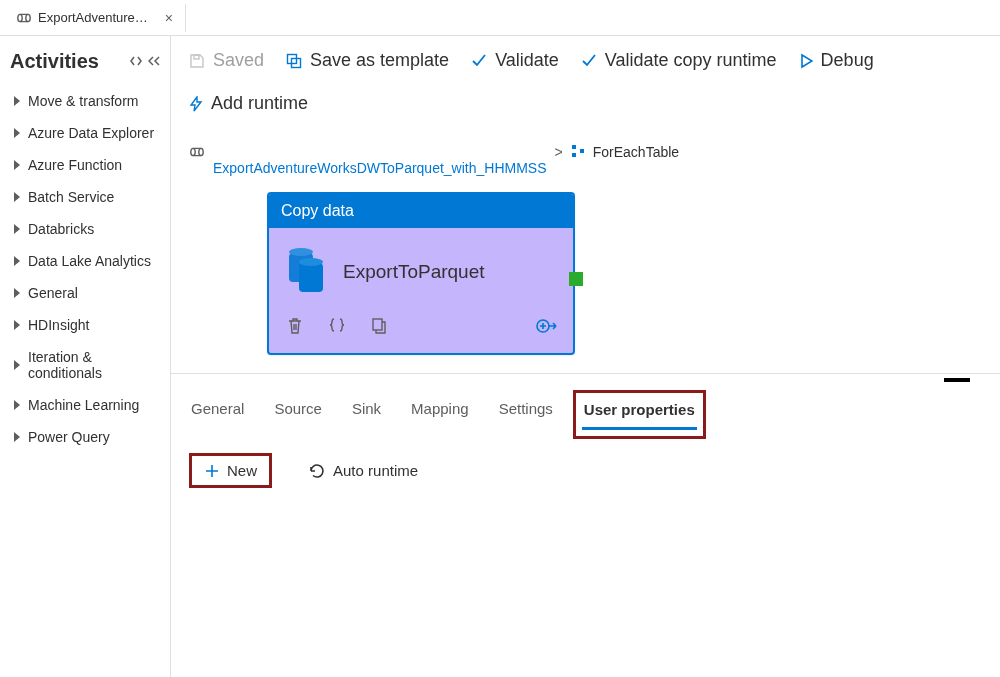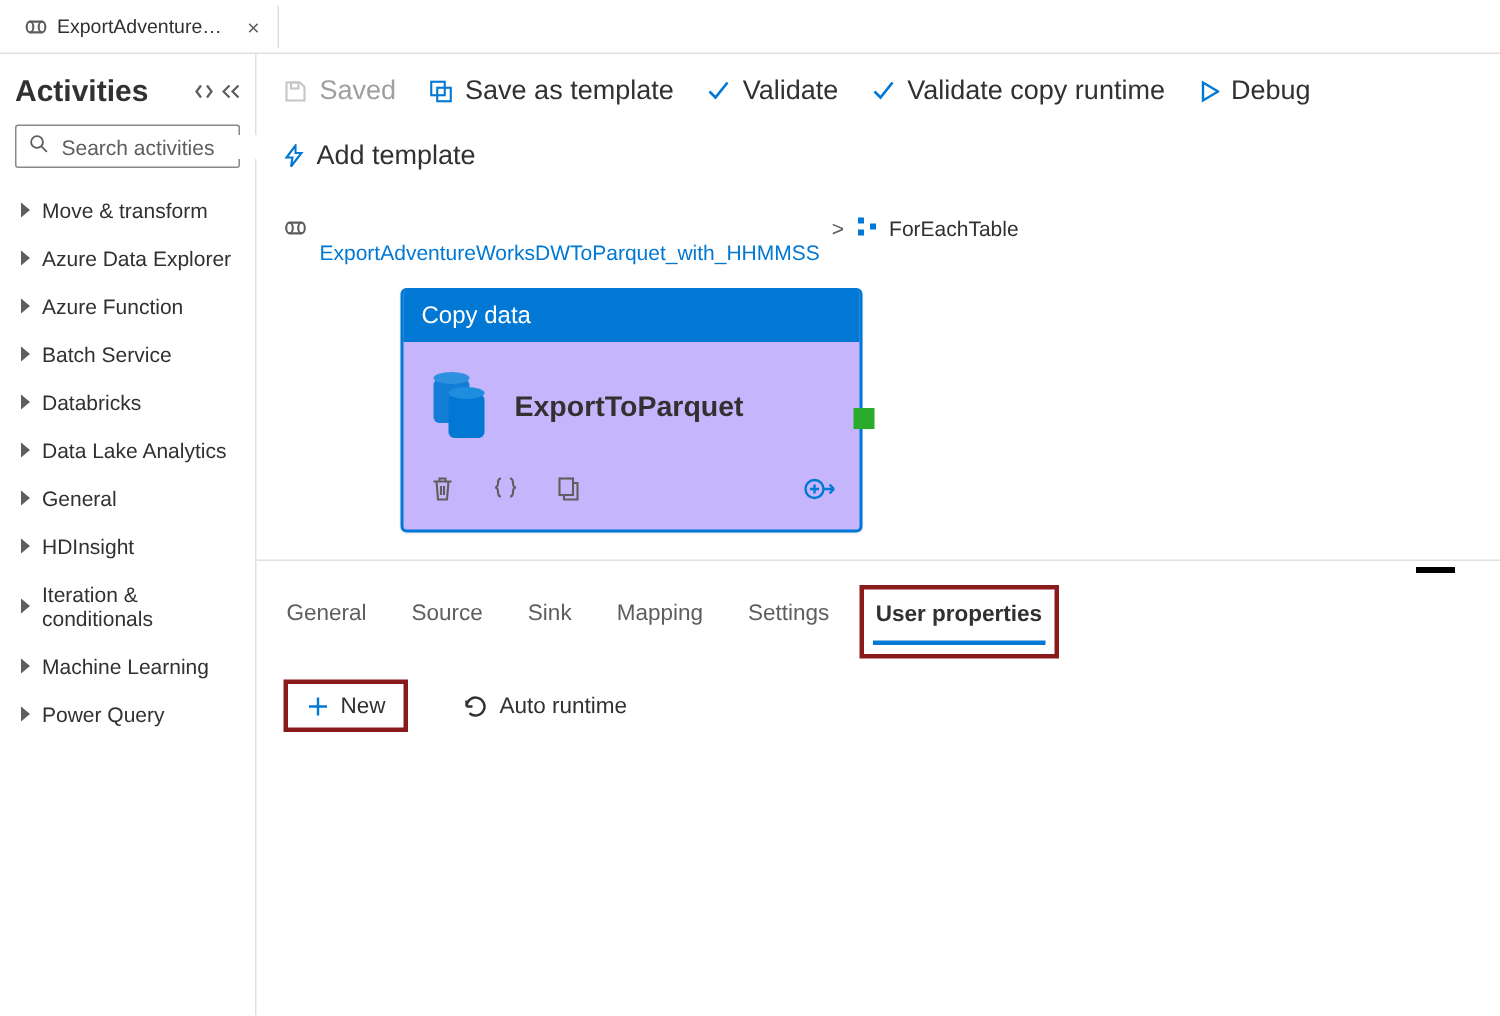--- a/index.html
+++ b/index.html
@@ -106,21 +106,21 @@
     position:relative;
   }
   .card-header {
     background:#0078d4; color:#fff;
     padding:8px 12px; font-size:16px;
     border-top-left-radius:2px; border-top-right-radius:2px;
   }
   .card-body {
     display:flex; align-items:center; gap:18px;
     padding:24px 16px 16px 16px;
-    font-size:19px; color:#323130;font-weight:bold;
+    font-size:19px; color:#323130;
   }
   .db-icon { position:relative; width:40px; height:40px; }
   .db-cyl {
     position:absolute; width:24px; height:30px;
     background:#0078d4; border-radius:5px 5px 4px 4px;
   }
   .db-cyl::before {
     content:""; position:absolute; top:-4px; left:0; width:24px; height:8px;
     background:#1f8ddd; border-radius:50%;
   }
@@ -200,29 +200,20 @@
                 <path d="M4 2l-3 4 3 4M8 2l3 4-3 4" fill="none" stroke="#605e5c" stroke-width="1.5"></path>
               </svg>
           </span>
           <span>
             <svg width="12" height="12" viewBox="0 0 12 12">
                 <path d="M5 2L1 6l4 4M11 2L7 6l4 4" fill="none" stroke="#605e5c" stroke-width="1.5"></path>
               </svg>
           </span>
         </div>
       </div>
-      <div class="searchbox">
-        <span>
-          <svg width="14" height="14" viewBox="0 0 16 16">
-              <circle cx="6.5" cy="6.5" r="4.5" fill="none" stroke="#605e5c" stroke-width="1.4"></circle>
-              <line x1="10" y1="10" x2="14" y2="14" stroke="#605e5c" stroke-width="1.4"></line>
-            </svg>
-        </span>
-        <input type="text" placeholder="Search activities" style="">
-      </div>
       <div class="tree">
         <div class="tree-item">
             <span class="tree-caret"></span>
             <span>Move &amp; transform</span>
           </div>
         <div class="tree-item">
             <span class="tree-caret"></span>
             <span>Azure Data Explorer</span>
           </div>
         <div class="tree-item">
@@ -295,21 +286,21 @@
         <div class="tbtn">
           <svg width="14" height="16" viewBox="0 0 14 16">
               <path d="M3 2v12l10-6z" fill="none" stroke="#0078d4" stroke-width="1.6"></path>
             </svg>
           <span>Debug</span>
         </div>
         <div class="tbtn">
           <svg width="14" height="16" viewBox="0 0 14 16">
               <path d="M8 1L2 9h4l-1 6 7-9H8z" fill="none" stroke="#0078d4" stroke-width="1.4"></path>
             </svg>
-          <span>Add template</span>
+          <span>Add runtime</span>
         </div>
       </div>
 
       <div class="breadcrumb">
         <span class="ic-pipeline">
           <svg width="16" height="16" viewBox="0 0 16 16">
               <g fill="none" stroke="#605e5c" stroke-width="1.4">
                 <ellipse cx="4" cy="8" rx="2.2" ry="3.6"></ellipse>
                 <ellipse cx="12" cy="8" rx="2.2" ry="3.6"></ellipse>
                 <path d="M4 4.4h8M4 11.6h8"></path>

